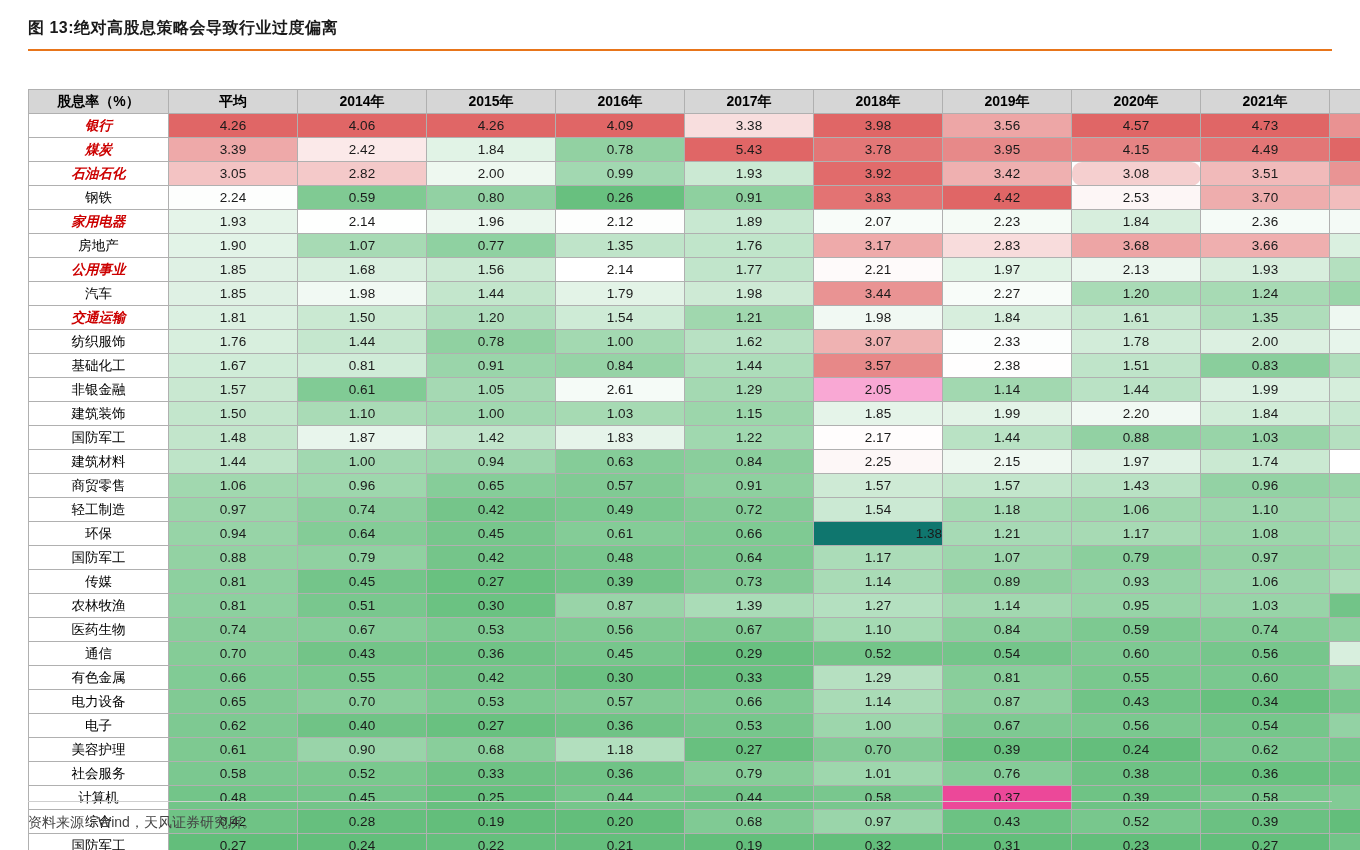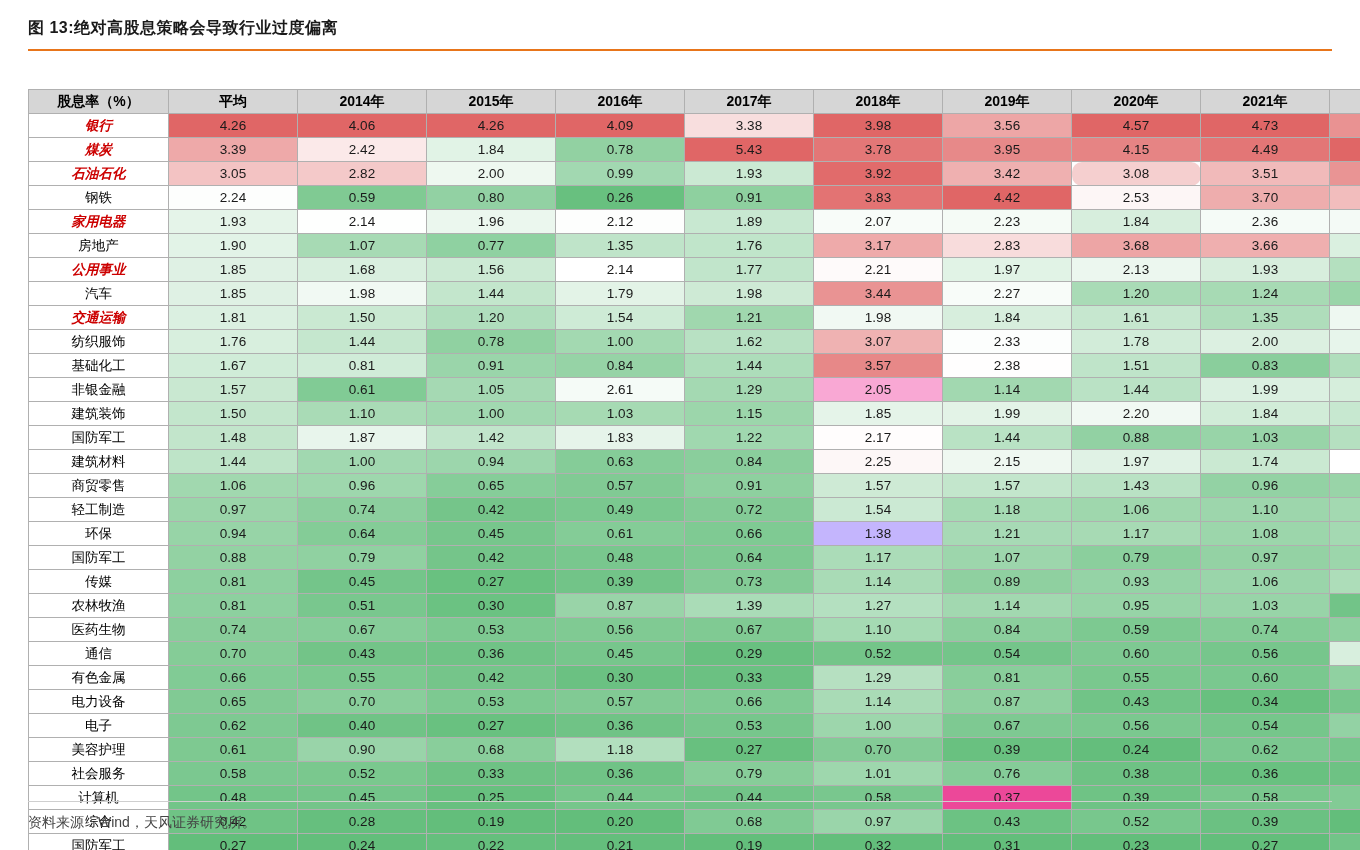--- a/index.html
+++ b/index.html
@@ -357,21 +357,21 @@
             <td style="background: rgb(157, 214, 172);">1.10</td>
             <td style="background: rgb(163, 217, 177);">1.48</td>
           </tr>
           <tr>
             <td class="rowname">环保</td>
             <td style="background: rgb(151, 212, 167);">0.94</td>
             <td style="background: rgb(132, 204, 151);">0.64</td>
             <td style="background: rgb(119, 198, 140);">0.45</td>
             <td style="background: rgb(132, 204, 151);">0.61</td>
             <td style="background: rgb(127, 202, 147);">0.66</td>
-            <td style="background: #c4b5fd;">1.38</td>
+            <td style="background: #0f766e; text-align: right;">1.38</td>
             <td style="background: rgb(167, 218, 181);">1.21</td>
             <td style="background: rgb(167, 218, 180);">1.17</td>
             <td style="background: rgb(156, 214, 171);">1.08</td>
             <td style="background: rgb(164, 217, 178);">1.50</td>
           </tr>
           <tr>
             <td class="rowname">国防军工</td>
             <td style="background: rgb(147, 210, 163);">0.88</td>
             <td style="background: rgb(144, 209, 161);">0.79</td>
             <td style="background: rgb(117, 197, 138);">0.42</td>

